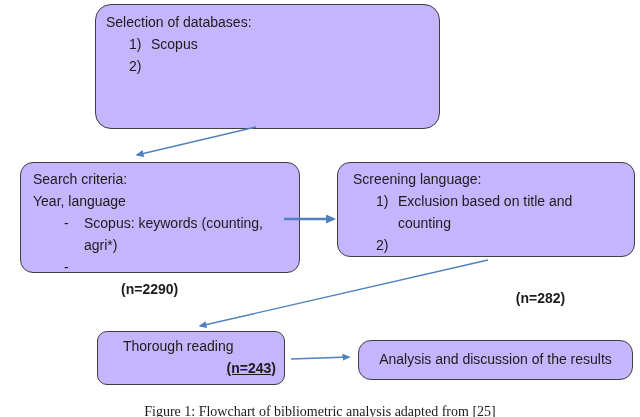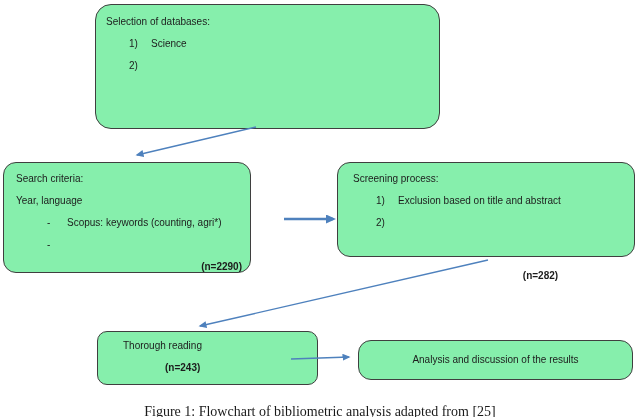--- a/index.html
+++ b/index.html
@@ -7,44 +7,44 @@
     width: 640px; height: 417px;
     background: #ffffff;
     overflow: hidden;
     font-family: "Liberation Sans", sans-serif;
     color: #1c1c1c;
   }
   .stage { position: relative; width: 640px; height: 417px; }
 
   .fbox {
     position: absolute;
-    background: #86efac;
+    background: #c4b5fd;
     border: 1.4px solid #3f3f3f;
     box-sizing: border-box;
-    font-size: 10px;
+    font-size: 14px;
     line-height: 22px;
   }
 
   .box-databases { left: 95px; top: 4px;  width: 345px; height: 125px; border-radius: 16px; padding: 6px 12px 0 10px; }
-  .box-search    { left: 3px;  top: 162px; width: 248px; height: 111px; border-radius: 13px; padding: 5px 8px 0 12px; }
+  .box-search    { left: 20px;  top: 162px; width: 280px; height: 111px; border-radius: 13px; padding: 5px 8px 0 12px; }
   .box-screening { left: 337px; top: 162px; width: 298px; height: 95px; border-radius: 13px; padding: 5px 8px 0 15px; }
-  .box-reading   { left: 97px; top: 331px; width: 221px; height: 54px; border-radius: 10px; padding: 3px 8px 0 25px; }
+  .box-reading   { left: 97px; top: 331px; width: 188px; height: 54px; border-radius: 10px; padding: 3px 8px 0 25px; }
   .box-analysis  { left: 358px; top: 340px; width: 275px; height: 40px; border-radius: 13px; text-align: center; line-height: 37px; padding: 0 6px; }
 
   .li { display: flex; }
   .li .num { flex: none; width: 22px; margin-left: 23px; }
   .li .txt { flex: 1; text-align: justify; }
 
   .dash-li { display: flex; }
   .dash-li .dash { flex: none; width: 20px; margin-left: 31px; }
 
   .count { font-weight: bold; }
-  .count-search    { text-align: right; padding-left: 88px; }
+  .count-search    { text-align: left; padding-left: 88px; }
   .count-screening { text-align: center; padding-left: 102px; margin-top: 31px; }
-  .count-reading   { text-align: left; padding-left: 42px; }
+  .count-reading   { text-align: right; padding-left: 42px; text-decoration: underline; }
 
   .arrow-layer {
     position: absolute; left: 0; top: 0;
     width: 640px; height: 417px;
     pointer-events: none;
   }
 
   .caption {
     position: absolute;
     left: 0; top: 404px; width: 640px;
@@ -56,45 +56,45 @@
 </style>
 </head>
 <body>
 
 <div class="stage">
 
   <div class="fbox box-databases">
     <div>Selection of databases:</div>
     <div class="li">
       <span class="num">1)</span>
-      <span class="txt">Science</span>
+      <span class="txt">Scopus</span>
     </div>
     <div class="li">
       <span class="num">2)</span>
     </div>
   </div>
 
   <div class="fbox box-search">
     <div>Search criteria:</div>
     <div>Year, language</div>
     <div class="dash-li">
       <span class="dash">-</span>
       <span>Scopus: keywords (counting, agri*)</span>
     </div>
     <div class="dash-li">
       <span class="dash">-</span>
     </div>
     <div class="count count-search">(n=2290)</div>
   </div>
 
   <div class="fbox box-screening">
-    <div>Screening process:</div>
+    <div>Screening language:</div>
     <div class="li">
       <span class="num">1)</span>
-      <span>Exclusion based on title and abstract</span>
+      <span>Exclusion based on title and counting</span>
     </div>
     <div class="li">
       <span class="num">2)</span>
     </div>
     <div class="count count-screening">(n=282)</div>
   </div>
 
   <div class="fbox box-reading">
     <div>Thorough reading</div>
     <div class="count count-reading">(n=243)</div>

